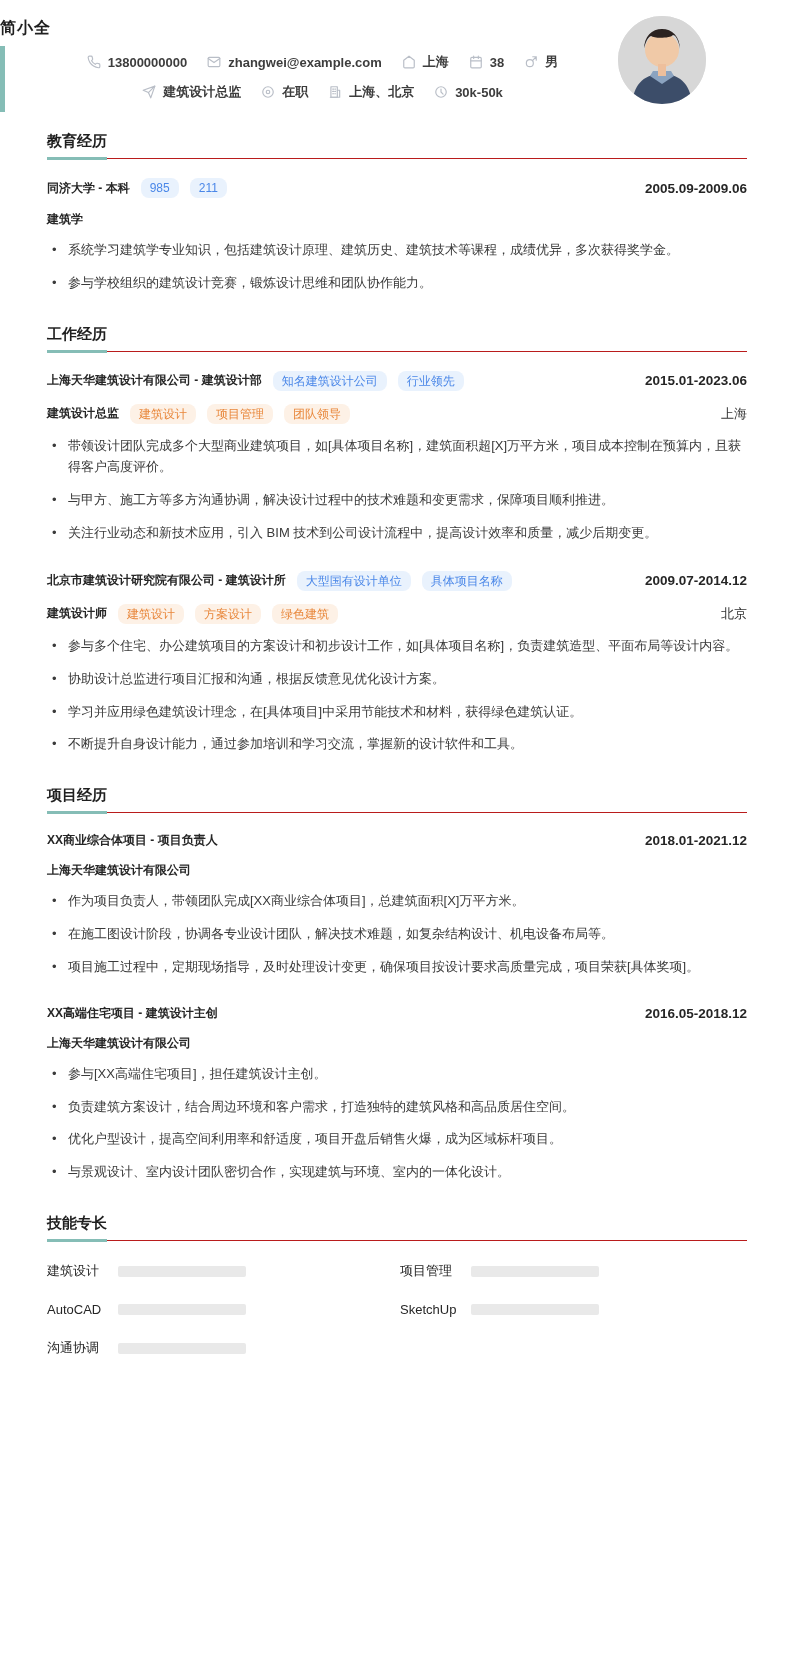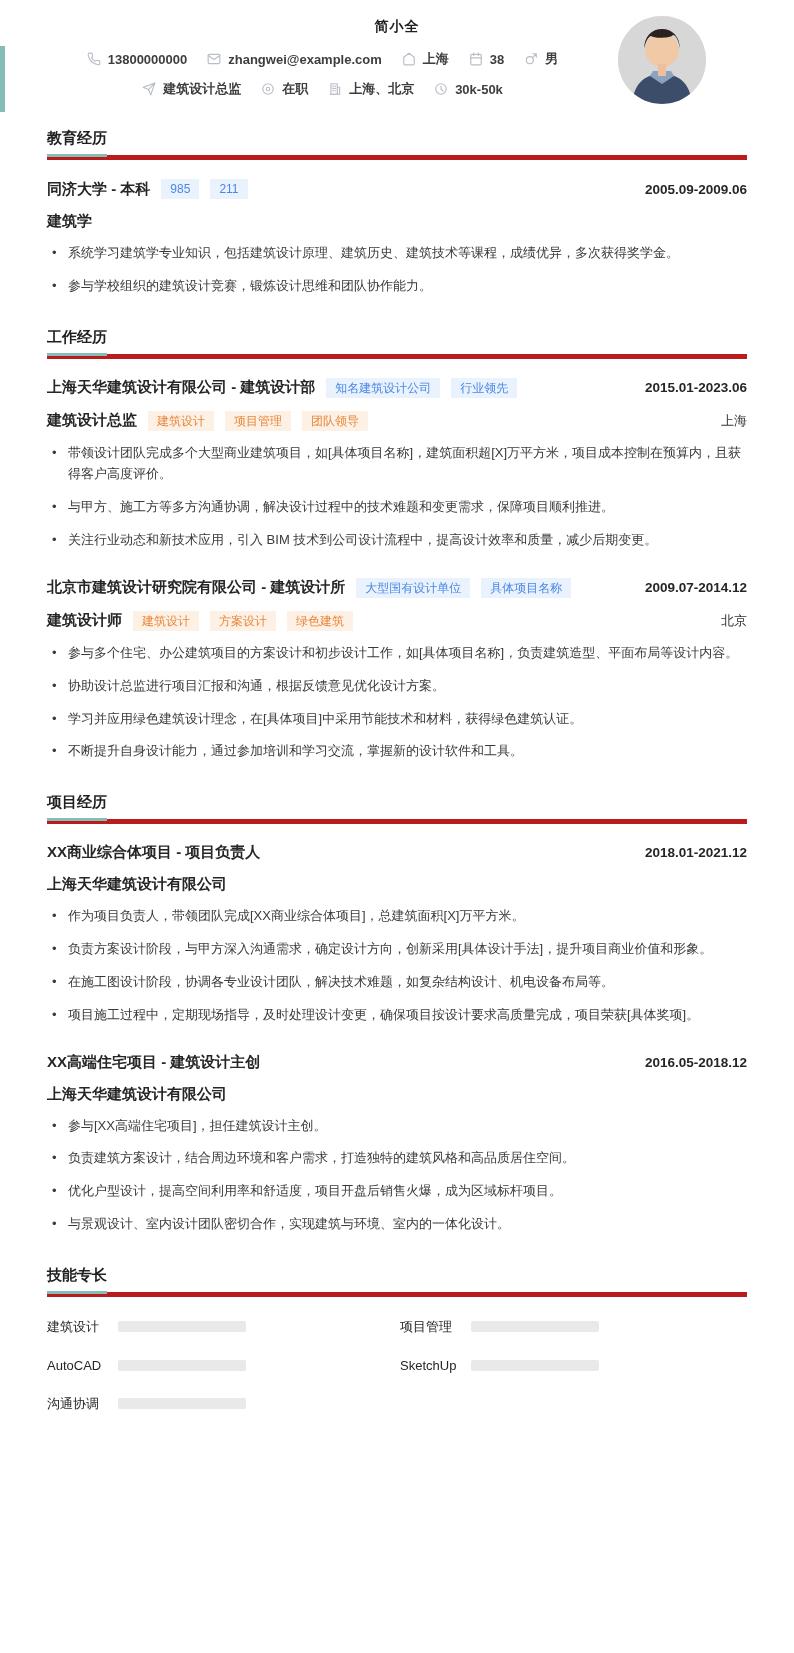--- a/index.html
+++ b/index.html
@@ -11,43 +11,43 @@
   html,body{margin:0;padding:0;}
   body{
     width:794px;height:1653px;position:relative;overflow:hidden;
     background:#ffffff;color:#333;
     font-family:"Liberation Sans","DejaVu Sans",sans-serif;
     font-size:13px;
   }
   .accent-bar{position:absolute;left:0;top:46px;width:5px;height:66px;background:var(--accent);}
   
   .header{padding-top:18px;position:relative;}
-  .name{font-size:14px;font-weight:bold;color:#1f1f1f;text-align:center;margin:0 0 14px;letter-spacing:1px;}
+  .name{font-size:16px;font-weight:bold;color:#1f1f1f;text-align:left;margin:0 0 14px;letter-spacing:1px;}
   .contact-wrap{width:645px;font-weight:bold;}
   .c-row{display:flex;justify-content:center;align-items:center;gap:20px;margin-bottom:12px;color:#3d3d3d;}
   .c-item{display:flex;align-items:center;gap:7px;}
   .ic{width:14px;height:14px;color:#b9bec7;flex-shrink:0;}
   .ic svg{width:100%;height:100%;display:block;}
   .avatar{position:absolute;top:16px;right:88px;width:88px;height:88px;border-radius:50%;overflow:hidden;background:#d9d9d9;}
   .avatar svg{width:100%;height:100%;display:block;}
   
   main{padding:0 47px;}
   section{margin-top:31px;}
-  .sec-head{border-bottom:5px solid #b91c1c;}
+  .sec-head{border-bottom:1px solid #b91c1c;}
   .sec-head h2{display:inline-block;font-size:15px;color:#1f1f1f;margin:0;padding-bottom:7px;position:relative;}
   .sec-head h2::after{content:'';position:absolute;left:0;bottom:-2px;width:100%;height:3px;background:var(--accent);}
   .entry{margin-top:19px;}
   .entry + .entry{margin-top:27px;}
   .row{display:flex;justify-content:space-between;align-items:center;}
   .row-left{display:flex;align-items:center;gap:11px;flex-wrap:wrap;}
-  .h3{font-size:15px;font-weight:bold;color:#262626;margin:0;}
+  .h3{font-size:12px;font-weight:bold;color:#262626;margin:0;}
   .date{font-size:13.5px;font-weight:bold;color:#262626;white-space:nowrap;text-align:center;}
   .loc{font-size:13px;color:#333;}
   .sub{margin-top:13px;text-align:right;}
-  .tag{font-size:12px;line-height:1;padding:4px 9px;border-radius:0;white-space:nowrap;}
+  .tag{font-size:12px;line-height:1;padding:4px 9px;border-radius:8px;white-space:nowrap;}
   .tag.blue{color:var(--tag-blue);background:var(--tag-blue-bg);}
   .tag.orange{color:var(--tag-orange);background:var(--tag-orange-bg);}
   ul.bullets{list-style:none;margin:5px 0 0;padding:0;}
   .bullets li{position:relative;padding-left:21px;margin-top:11px;font-size:13px;line-height:1.68;color:#3a3a3a;}
   .bullets li::before{content:'•';position:absolute;left:5px;color:#3a3a3a;}
   
   .skills{display:grid;grid-template-columns:200px 200px;column-gap:153px;row-gap:22px;margin-top:21px;}
   .skill{display:flex;align-items:center;gap:9px;}
   .skill-label{width:62px;flex-shrink:0;font-size:13px;color:#262626;}
   .track{width:128px;height:11px;background:#e9e9e9;border-radius:2px;overflow:hidden;}
@@ -249,21 +249,20 @@
     <div class="entry">
       <div class="row">
         <span class="h3">XX商业综合体项目 - 项目负责人</span>
         <span class="date">2018.01-2021.12</span>
       </div>
       <div class="row sub">
         <span class="h3">上海天华建筑设计有限公司</span>
       </div>
       <ul class="bullets">
         <li>作为项目负责人，带领团队完成[XX商业综合体项目]，总建筑面积[X]万平方米。</li>
-        <li>负责方案设计阶段，与甲方深入沟通需求，确定设计方向，创新采用[具体设计手法]，提升项目商业价值和形象。</li>
         <li>在施工图设计阶段，协调各专业设计团队，解决技术难题，如复杂结构设计、机电设备布局等。</li>
         <li>项目施工过程中，定期现场指导，及时处理设计变更，确保项目按设计要求高质量完成，项目荣获[具体奖项]。</li>
       </ul>
     </div>
 
     <div class="entry">
       <div class="row">
         <span class="h3">XX高端住宅项目 - 建筑设计主创</span>
         <span class="date">2016.05-2018.12</span>
       </div>

